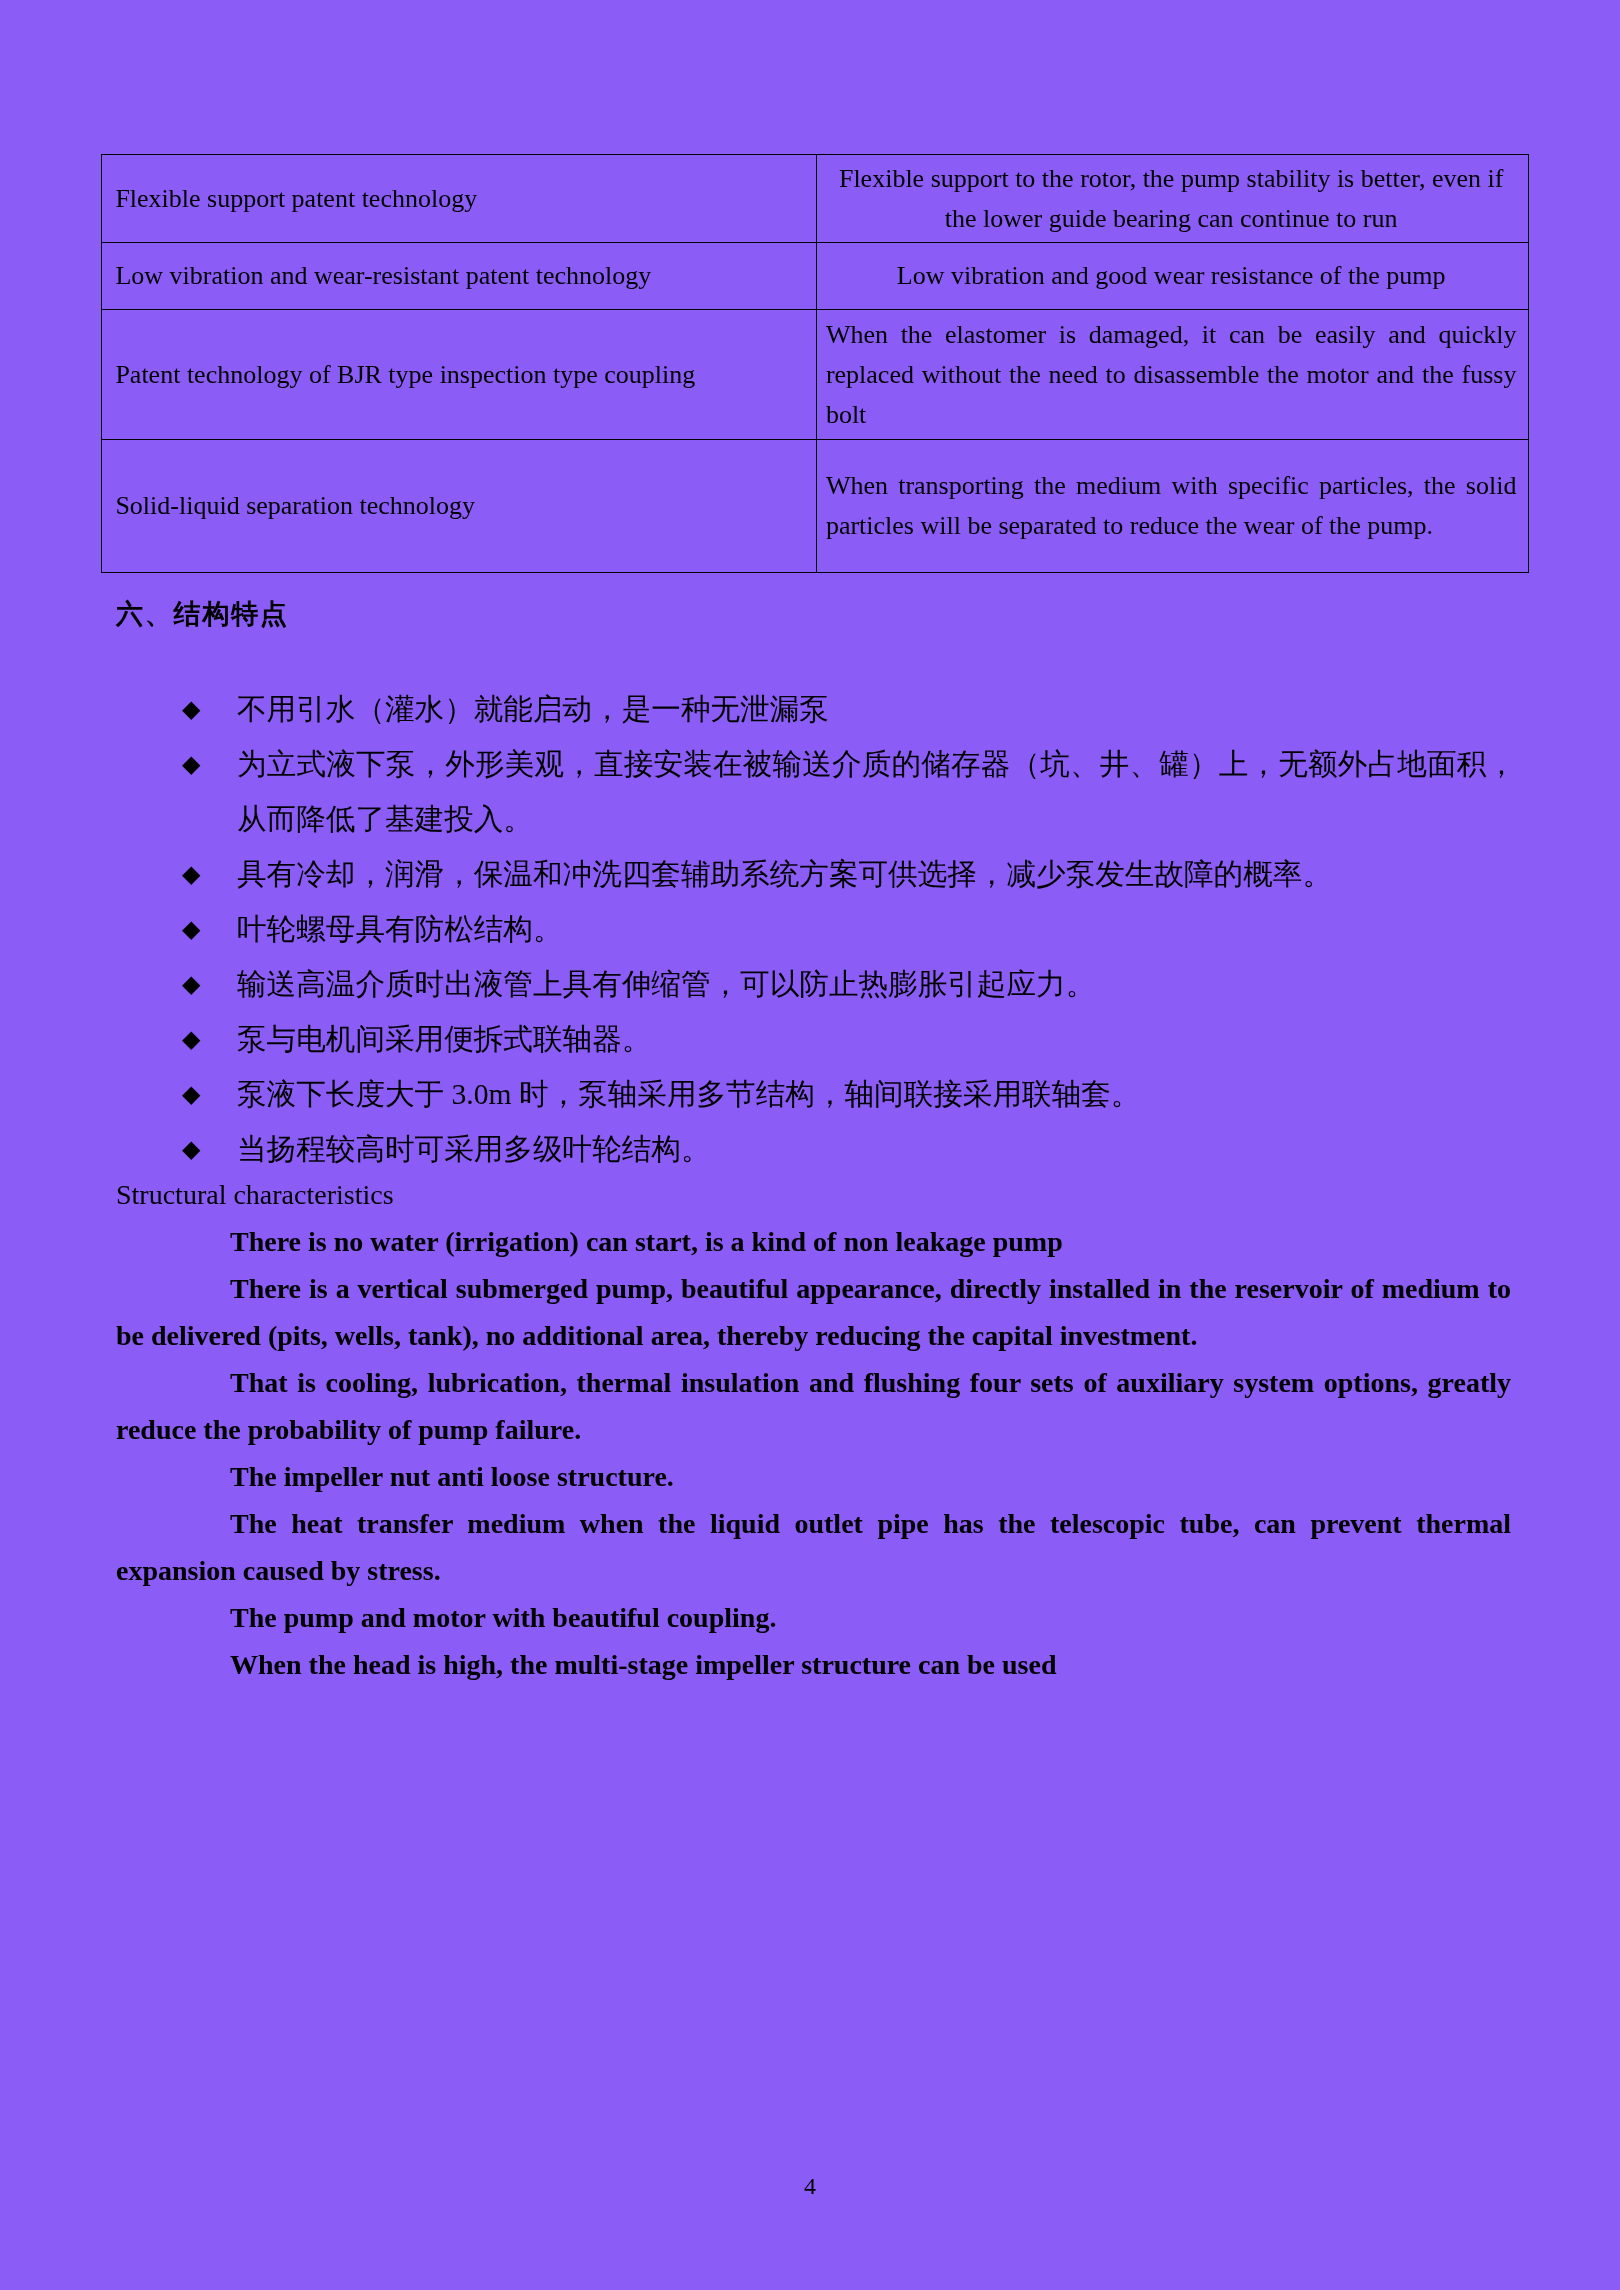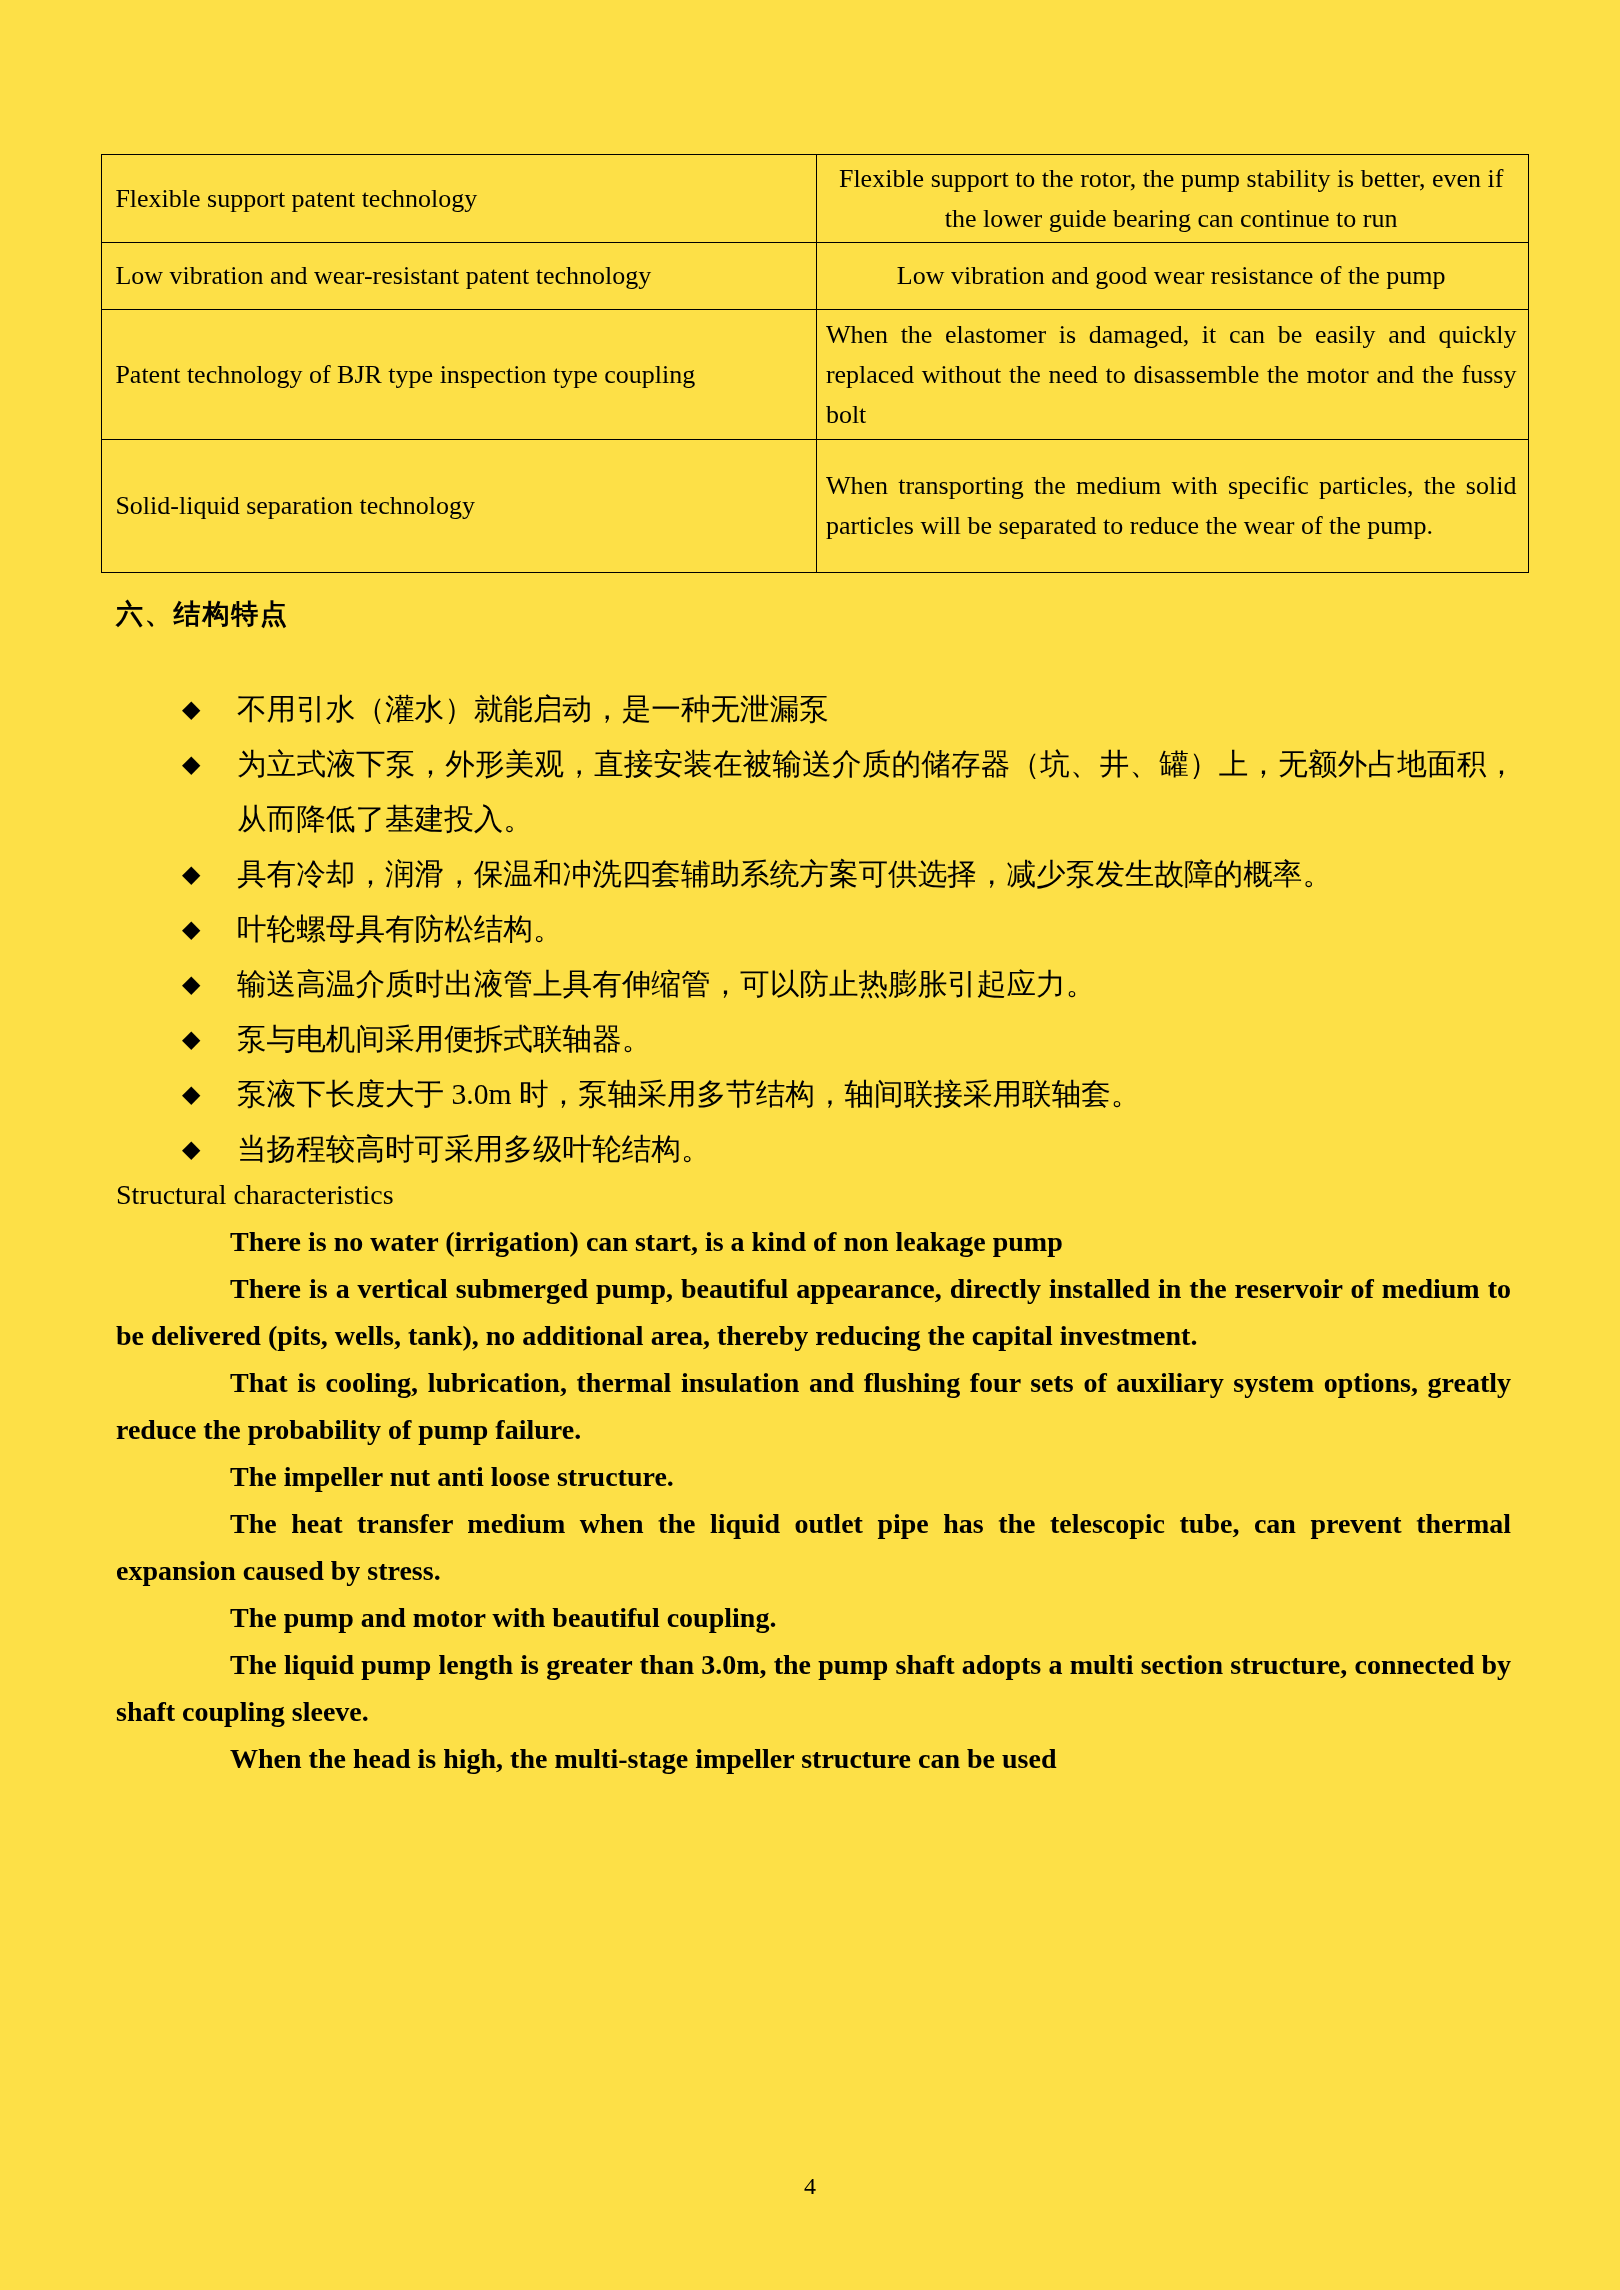--- a/index.html
+++ b/index.html
@@ -1,20 +1,20 @@
 <!DOCTYPE html>
 <html style="font-size:14.3px"><head>
 <meta charset="utf-8">
 <style>
   html, body { margin: 0; padding: 0; background: #ffffff; }
   .page {
     position: relative;
     width: 1620px;
     height: 2291px;
-    background: #fde047;
+    background: #8b5cf6;
     color: #000000;
     font-family: "Liberation Serif", serif;
     overflow: hidden;
   }
 
   
   table.patent-table {
     position: absolute;
     left: 101px;
     top: 154px;
@@ -168,20 +168,19 @@
   </ul>
 
   <div class="english-block">
     <p class="english-title">Structural characteristics</p>
     <p class="eng-para">There is no water (irrigation) can start, is a kind of non leakage pump</p>
     <p class="eng-para">There is a vertical submerged pump, beautiful appearance, directly installed in the reservoir of medium to be delivered (pits, wells, tank), no additional area, thereby reducing the capital investment.</p>
     <p class="eng-para">That is cooling, lubrication, thermal insulation and flushing four sets of auxiliary system options, greatly reduce the probability of pump failure.</p>
     <p class="eng-para">The impeller nut anti loose structure.</p>
     <p class="eng-para">The heat transfer medium when the liquid outlet pipe has the telescopic tube, can prevent thermal expansion caused by stress.</p>
     <p class="eng-para">The pump and motor with beautiful coupling.</p>
-    <p class="eng-para">The liquid pump length is greater than 3.0m, the pump shaft adopts a multi section structure, connected by shaft coupling sleeve.</p>
     <p class="eng-para">When the head is high, the multi-stage impeller structure can be used</p>
   </div>
 
   <div class="page-number">4</div>
 
 </div>
 
 
 </body></html>

